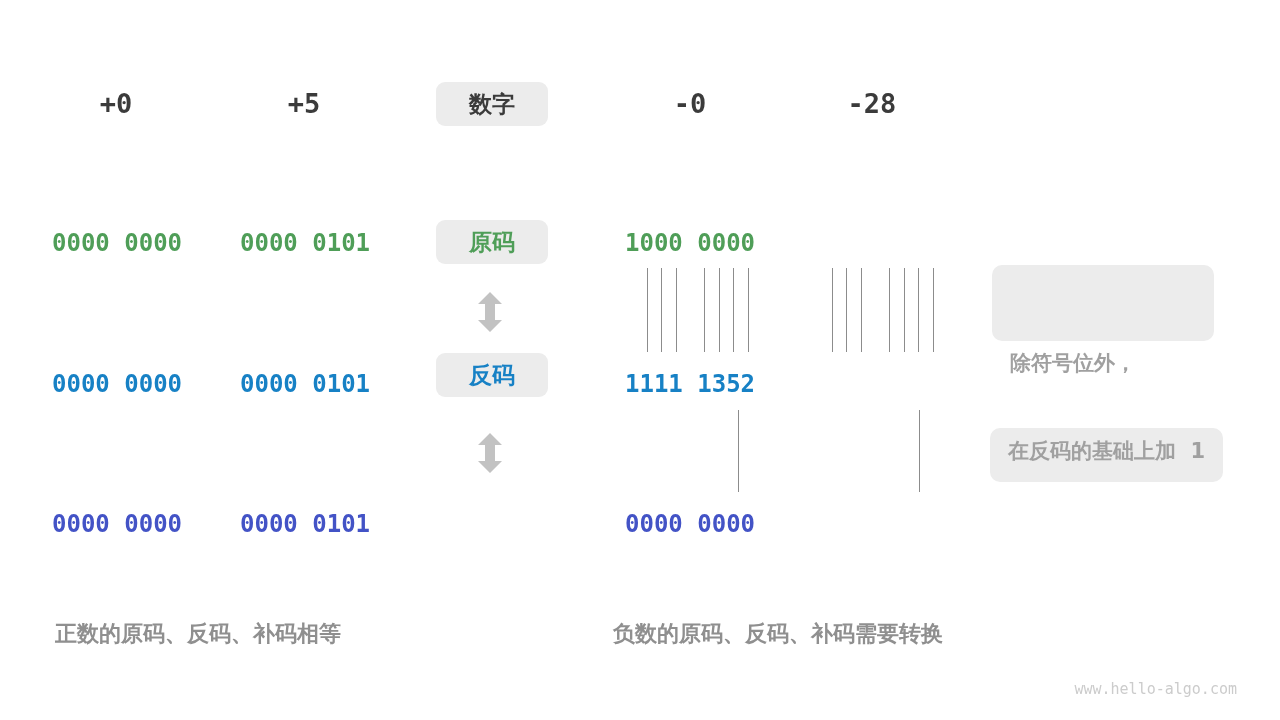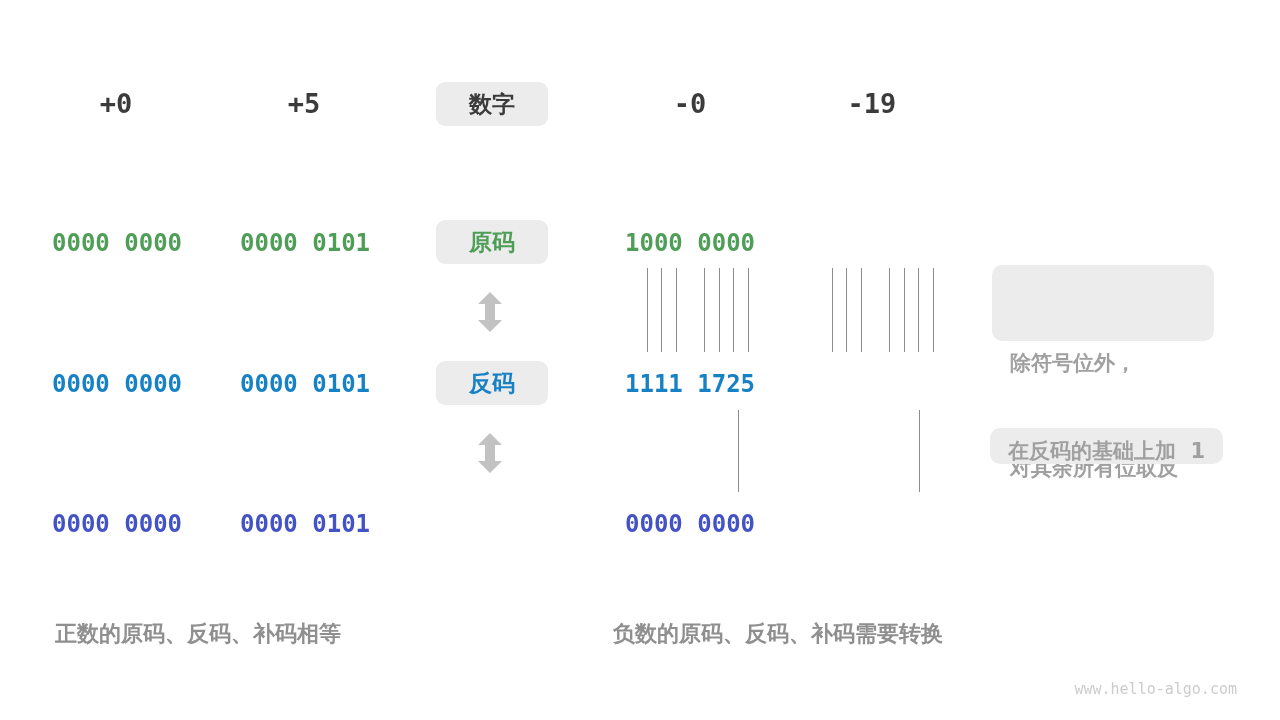--- a/index.html
+++ b/index.html
@@ -91,21 +91,21 @@
 </style>
 </head>
 <body>
 
 <div id="canvas">
 
   <div class="abs centered head-num" style="left:116px; top:88px;">+0</div>
   <div class="abs centered head-num" style="left:304px; top:88px;">+5</div>
   <div class="abs centered label-box dark-text" style="left:492px; top:82px;">数字</div>
   <div class="abs centered head-num" style="left:690px; top:88px;">-0</div>
-  <div class="abs centered head-num" style="left:872px; top:88px;">-19</div>
+  <div class="abs centered head-num" style="left:872px; top:88px;">-28</div>
 
   <div class="abs bin green-text" style="left:52px;  top:228px;">0000 0000</div>
   <div class="abs bin green-text" style="left:240px; top:228px;">0000 0101</div>
   <div class="abs centered label-box green-text" style="left:492px; top:220px;">原码</div>
   <div class="abs bin green-text" style="left:625px; top:228px;">1000 0000</div>
 
   <div class="vline" style="left:647px; top:268px; height:84px;"></div>
   <div class="vline" style="left:661px; top:268px; height:84px;"></div>
   <div class="vline" style="left:676px; top:268px; height:84px;"></div>
   <div class="vline" style="left:704px; top:268px; height:84px;"></div>
@@ -120,39 +120,39 @@
   <div class="vline" style="left:904px; top:268px; height:84px;"></div>
   <div class="vline" style="left:918px; top:268px; height:84px;"></div>
   <div class="vline" style="left:933px; top:268px; height:84px;"></div>
 
   <svg class="arrow-icon" style="left:478px; top:292px;" width="24" height="40" viewBox="0 0 24 40">
     <path d="M12 0 L24 12 L17 12 L17 28 L24 28 L12 40 L0 28 L7 28 L7 12 L0 12 Z" fill="#c2c2c2"></path>
   </svg>
 
   <div class="abs bin blue-text" style="left:52px;  top:369px;">0000 0000</div>
   <div class="abs bin blue-text" style="left:240px; top:369px;">0000 0101</div>
-  <div class="abs centered label-box blue-text" style="left:492px; top:361px;">反码</div>
-  <div class="abs bin blue-text" style="left:625px; top:369px;">1111 1725</div>
+  <div class="abs centered label-box blue-text" style="left:492px; top:353px;">反码</div>
+  <div class="abs bin blue-text" style="left:625px; top:369px;">1111 1352</div>
 
   <div class="vline" style="left:738px; top:410px; height:82px;"></div>
   <div class="vline" style="left:919px; top:410px; height:82px;"></div>
 
   <svg class="arrow-icon" style="left:478px; top:433px;" width="24" height="40" viewBox="0 0 24 40">
     <path d="M12 0 L24 12 L17 12 L17 28 L24 28 L12 40 L0 28 L7 28 L7 12 L0 12 Z" fill="#c2c2c2"></path>
   </svg>
 
   <div class="abs bin indigo-text" style="left:52px;  top:509px;">0000 0000</div>
   <div class="abs bin indigo-text" style="left:240px; top:509px;">0000 0101</div>
   <div class="abs bin indigo-text" style="left:625px; top:509px;">0000 0000</div>
 
   <div class="note-box" style="left:992px; top:265px; width:222px; height:76px;">
     <div>除符号位外，</div>
     <div>对其余所有位取反</div>
   </div>
 
-  <div class="note-box" style="left:990px; top:428px; height:36px; line-height:24px;">在反码的基础上加  1</div>
+  <div class="note-box" style="left:990px; top:428px; height:54px; line-height:24px;">在反码的基础上加  1</div>
 
   <div class="caption" style="left:55px; top:619px;text-align:right;">正数的原码、反码、补码相等</div>
   <div class="caption" style="left:613px; top:619px;">负数的原码、反码、补码需要转换</div>
 
   <div class="watermark" style="right:43px; top:680px;">www.hello-algo.com</div>
 
 </div>
 
 </body></html>

